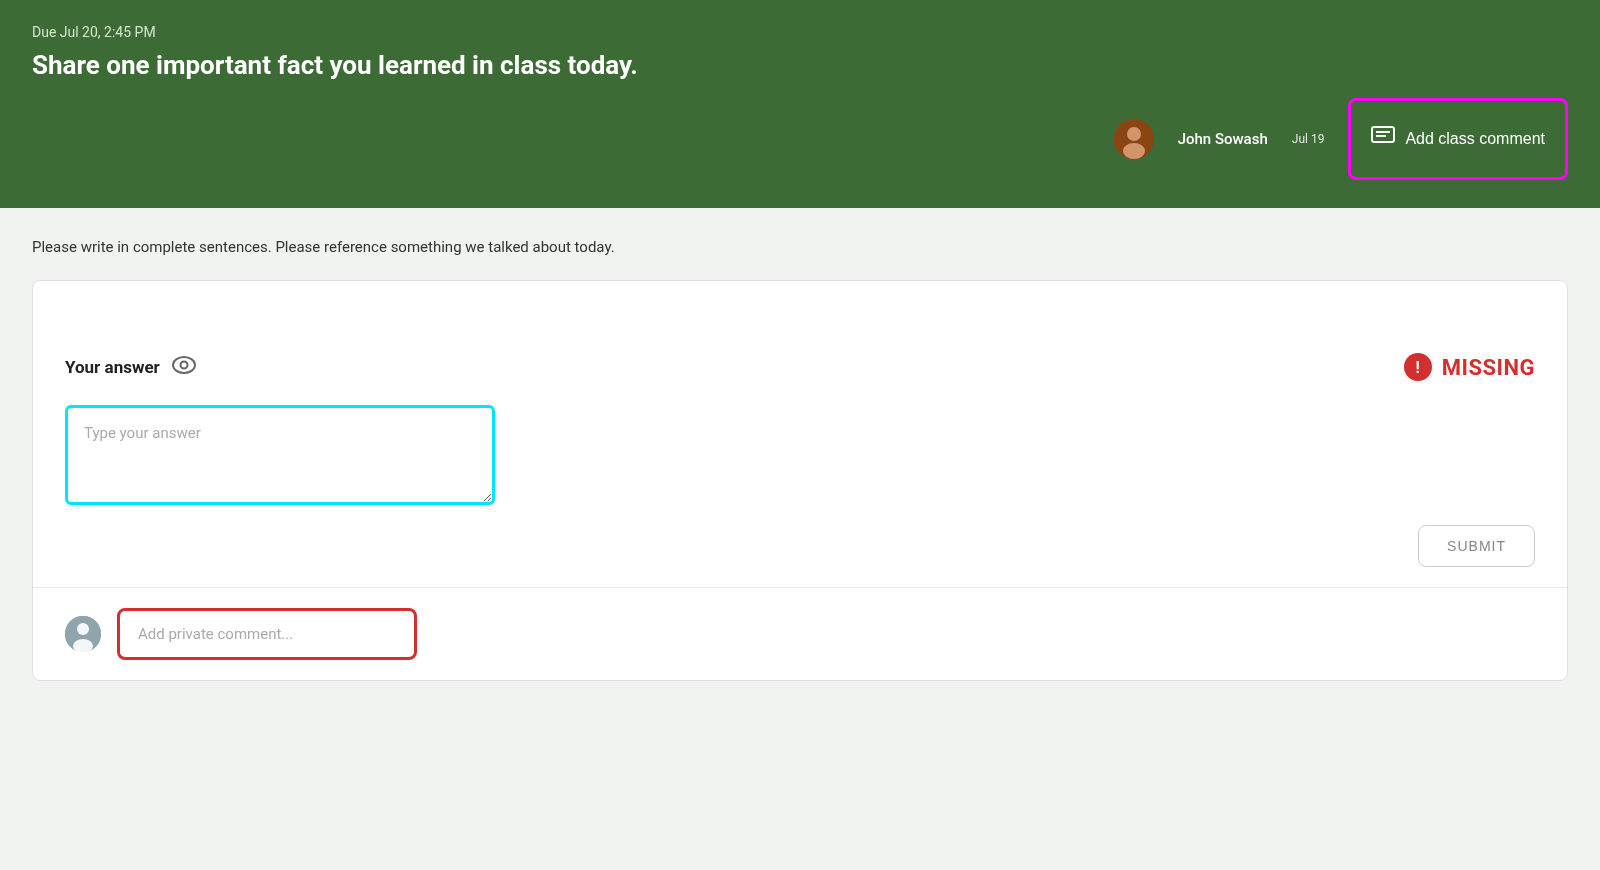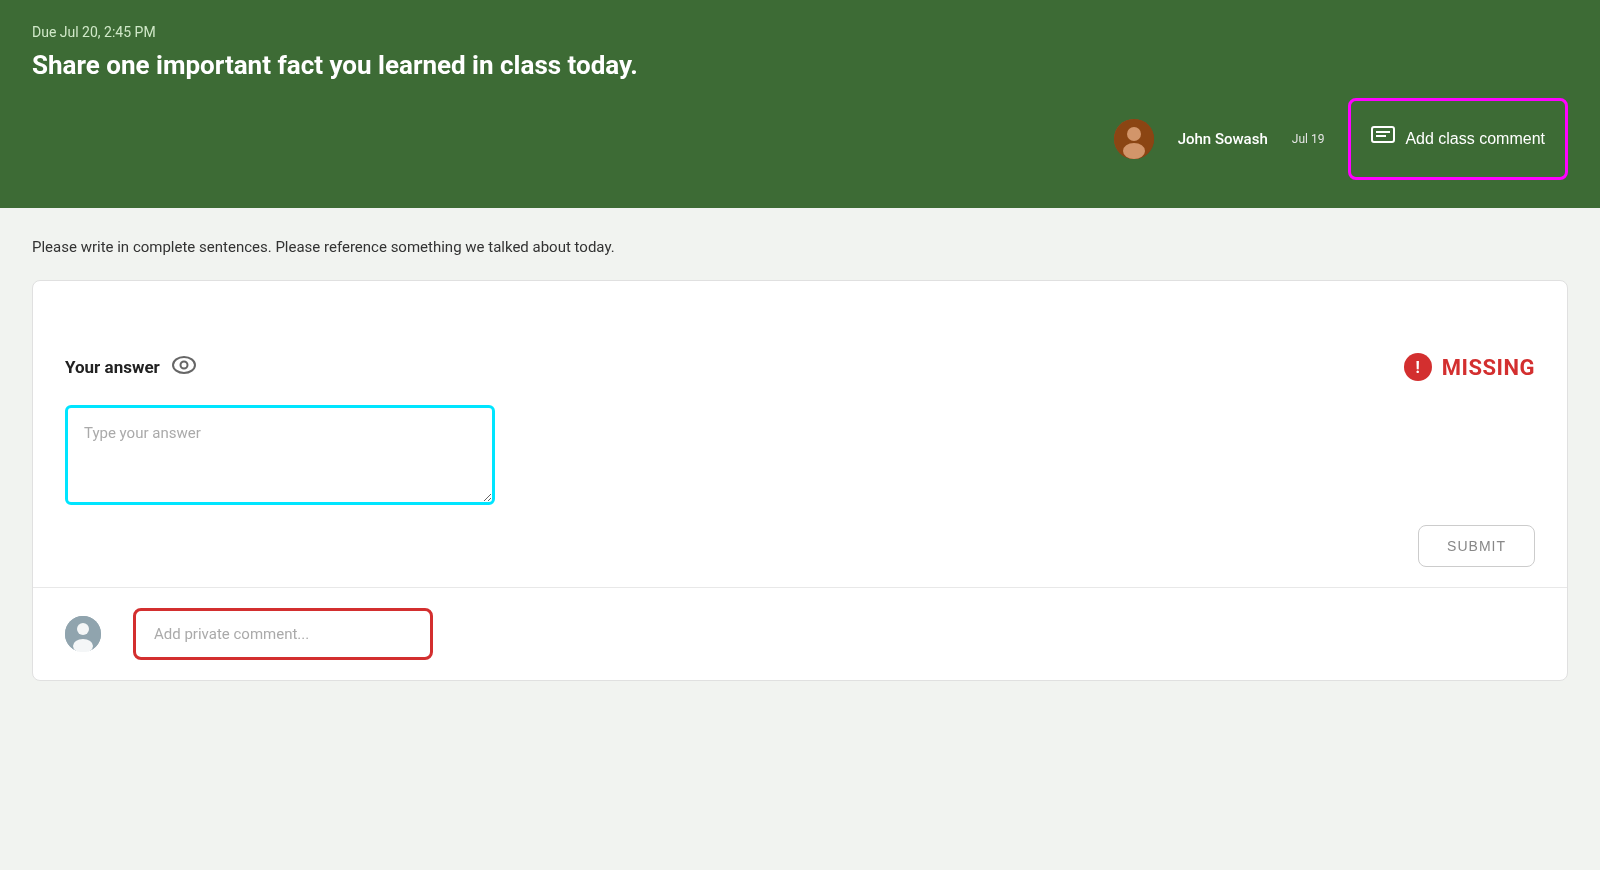--- a/index.html
+++ b/index.html
@@ -189,21 +189,21 @@
       overflow: visible;
     }
     .answer-section {
       padding: 28px 32px 20px 32px;
     }
     .private-section {
       padding: 20px 32px;
       border-top: 1px solid #e8e8e8;
       display: flex;
       align-items: center;
-      gap: 32px;
+      gap: 16px;
     }
   </style>
 </head>
 <body>
 
 <div class="header">
   <div class="due-date">Due Jul 20, 2:45 PM</div>
   <div class="question-title">Share one important fact you learned in class today.</div>
   <div class="header-meta">
     <div class="avatar-circle">

